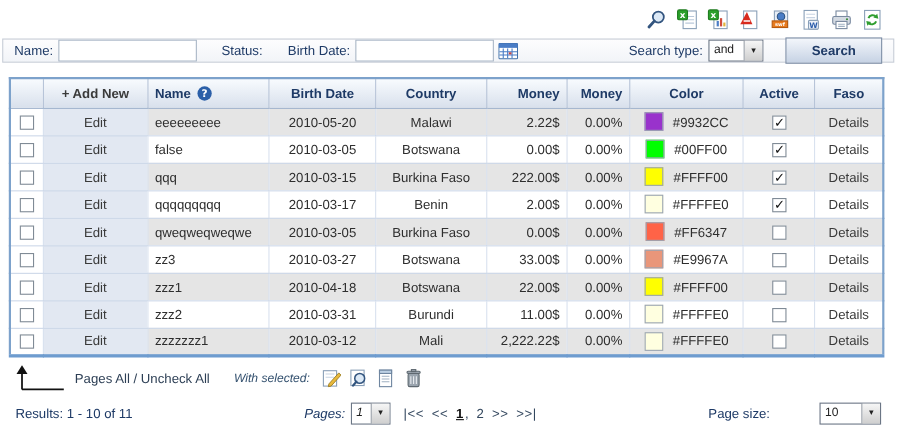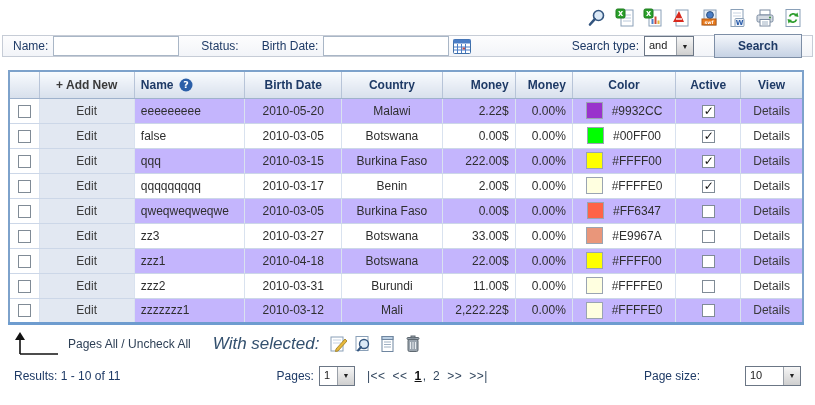--- a/index.html
+++ b/index.html
@@ -24,49 +24,49 @@
   .sp-gap1 { width:22px; } .sp-gap2 { width:18px; } .sp-spacer { flex:1; }
   .cal-icon { margin-left:4px; cursor:pointer; display:inline-flex; }
 
   
   table.grid { margin:13px 0 0 8px; width:796px; border-collapse:collapse; table-layout:fixed;
     border:2px solid #7da2cb; border-bottom:3px solid #6e9ccf; }
   .grid th { height:27px; background:linear-gradient(#f8fbfe,#d8e0ec); color:#1e3a66; font-weight:bold;
     font-size:12px; border-right:1px solid #b7c4d8; border-bottom:1px solid #9fb2cc; padding:0 6px; }
   .grid td { height:25px; font-size:12px; color:#2e2e2e; border-right:1px solid #d9e2ef;
     border-bottom:1px solid #ccd7e8; padding:0 6px; background:#fff; }
-  .grid tr.odd td { background:#c4b5fd; }
+  .grid tr.odd td { background:#e5e5e5; }
   .grid td.c-check, .grid tr.odd td.c-check { background:#fff; text-align:center; }
   .grid td.c-edit, .grid tr.odd td.c-edit { background:#e2e8f2; text-align:center; }
   .grid th.c-name { text-align:left; }
   .grid td.c-name { text-align:left; }
   .grid th.c-money,.grid td.c-money,.grid th.c-votes,.grid td.c-votes { text-align:right; }
   .grid th.c-date,.grid td.c-date,.grid th.c-country,.grid td.c-country,
   .grid th.c-active,.grid td.c-active,.grid th.c-view,.grid td.c-view,
   .grid th.c-edit,.grid th.c-color { text-align:center; }
   .grid td.c-color { text-align:center; }
   .color-wrap { display:flex; align-items:center; justify-content:center; gap:9px; }
   .swatch { width:17px; height:17px; border:1px solid #9aa4b2; display:inline-block; flex:0 0 auto; }
   .link { cursor:pointer; color:#3a3a3a; }
   .hdr-name-wrap { display:flex; gap:6px; }
   .cb { width:13px; height:13px; border:1px solid #808b96; background:#fff; display:inline-block; position:relative; vertical-align:middle; cursor:pointer; }
   .cb[data-checked="true"]::after { content:"✓"; position:absolute; left:1px; top:-2px; font-size:12px; font-weight:bold; color:#111; }
 
   
   .sel-bar { display:flex; align-items:center; margin:6px 0 0 14px; height:26px; }
   .check-all { color:#2d3f55; margin-left:8px; cursor:pointer; }
-  .with-selected { font-style:italic; color:#33506e; margin-left:22px; font-size:17px; }
+  .with-selected { font-style:italic; color:#33506e; margin-left:22px; font-size:11px; }
   .ws-icons { display:flex; gap:7px; margin-left:10px; }
   .ws-icon { width:18px; height:18px; display:inline-flex; cursor:pointer; }
 
   
   .footer { display:flex; align-items:center; margin-top:9px; padding:0 14px; }
   .results { color:#1e3a66; }
   .f-center { margin:0 auto; display:flex; align-items:center; gap:12px; }
-  .pages-group { display:flex; align-items:center; }
+  .pages-group { display:flex; align-items:center;font-style:italic; }
   .pagination { color:#33475e; display:flex; gap:7px; align-items:center; letter-spacing:0.5px; }
   .pg-item { cursor:pointer; }
   .pg-current { font-weight:bold; text-decoration:underline; color:#111; }
   .pg-sep { cursor:default; letter-spacing:0; margin-left:-6px; }
   .pagesize-group { display:flex; align-items:center;gap:40px; }
 </style>
 </head>
 <body>
 
 <div class="toolbar">
@@ -197,21 +197,21 @@
               <text x="7" y="10.4" font-size="9.5" fill="#fff" text-anchor="middle" font-family="DejaVu Sans" font-weight="bold">?</text>
             </svg>
           </span>
         </th>
     <th class="c-date">Birth Date</th>
     <th class="c-country">Country</th>
     <th class="c-money">Money</th>
     <th class="c-votes">Money</th>
     <th class="c-color">Color</th>
     <th class="c-active">Active</th>
-    <th class="c-view">View</th>
+    <th class="c-view">Faso</th>
   </tr>
 
   <tr class="odd">
     <td class="c-check"><span class="cb"></span></td>
     <td class="c-edit"><span class="link">Edit</span></td>
     <td class="c-name">eeeeeeeee</td>
     <td class="c-date">2010-05-20</td>
     <td class="c-country">Malawi</td>
     <td class="c-money">2.22$</td>
     <td class="c-votes">0.00%</td>

